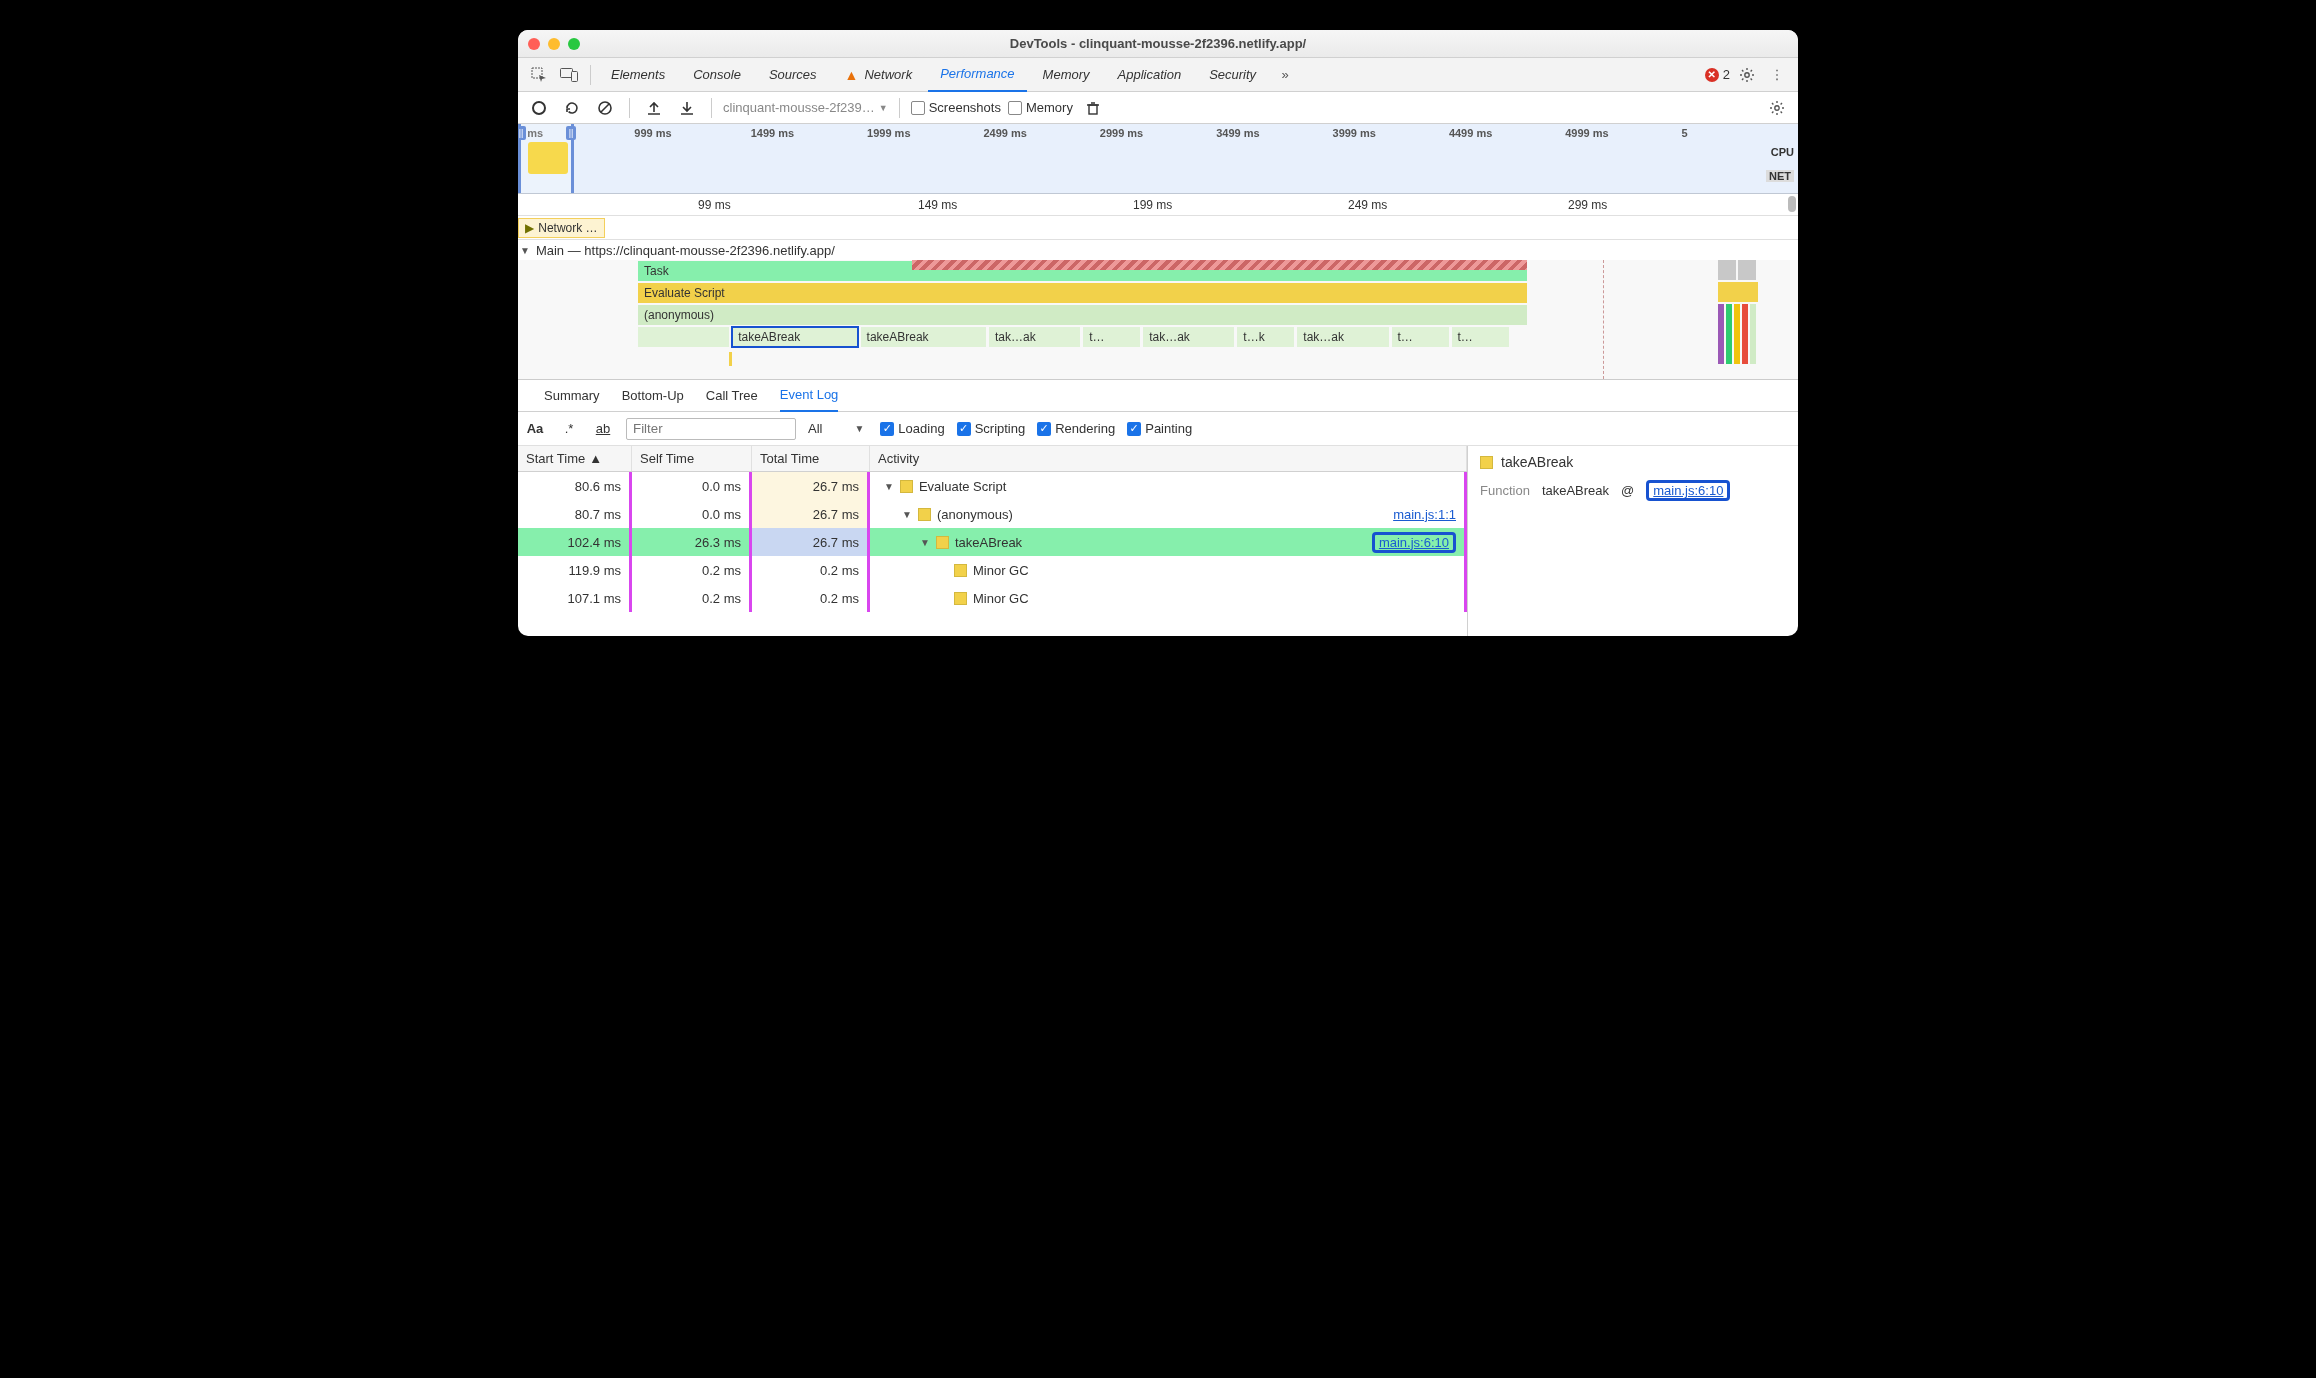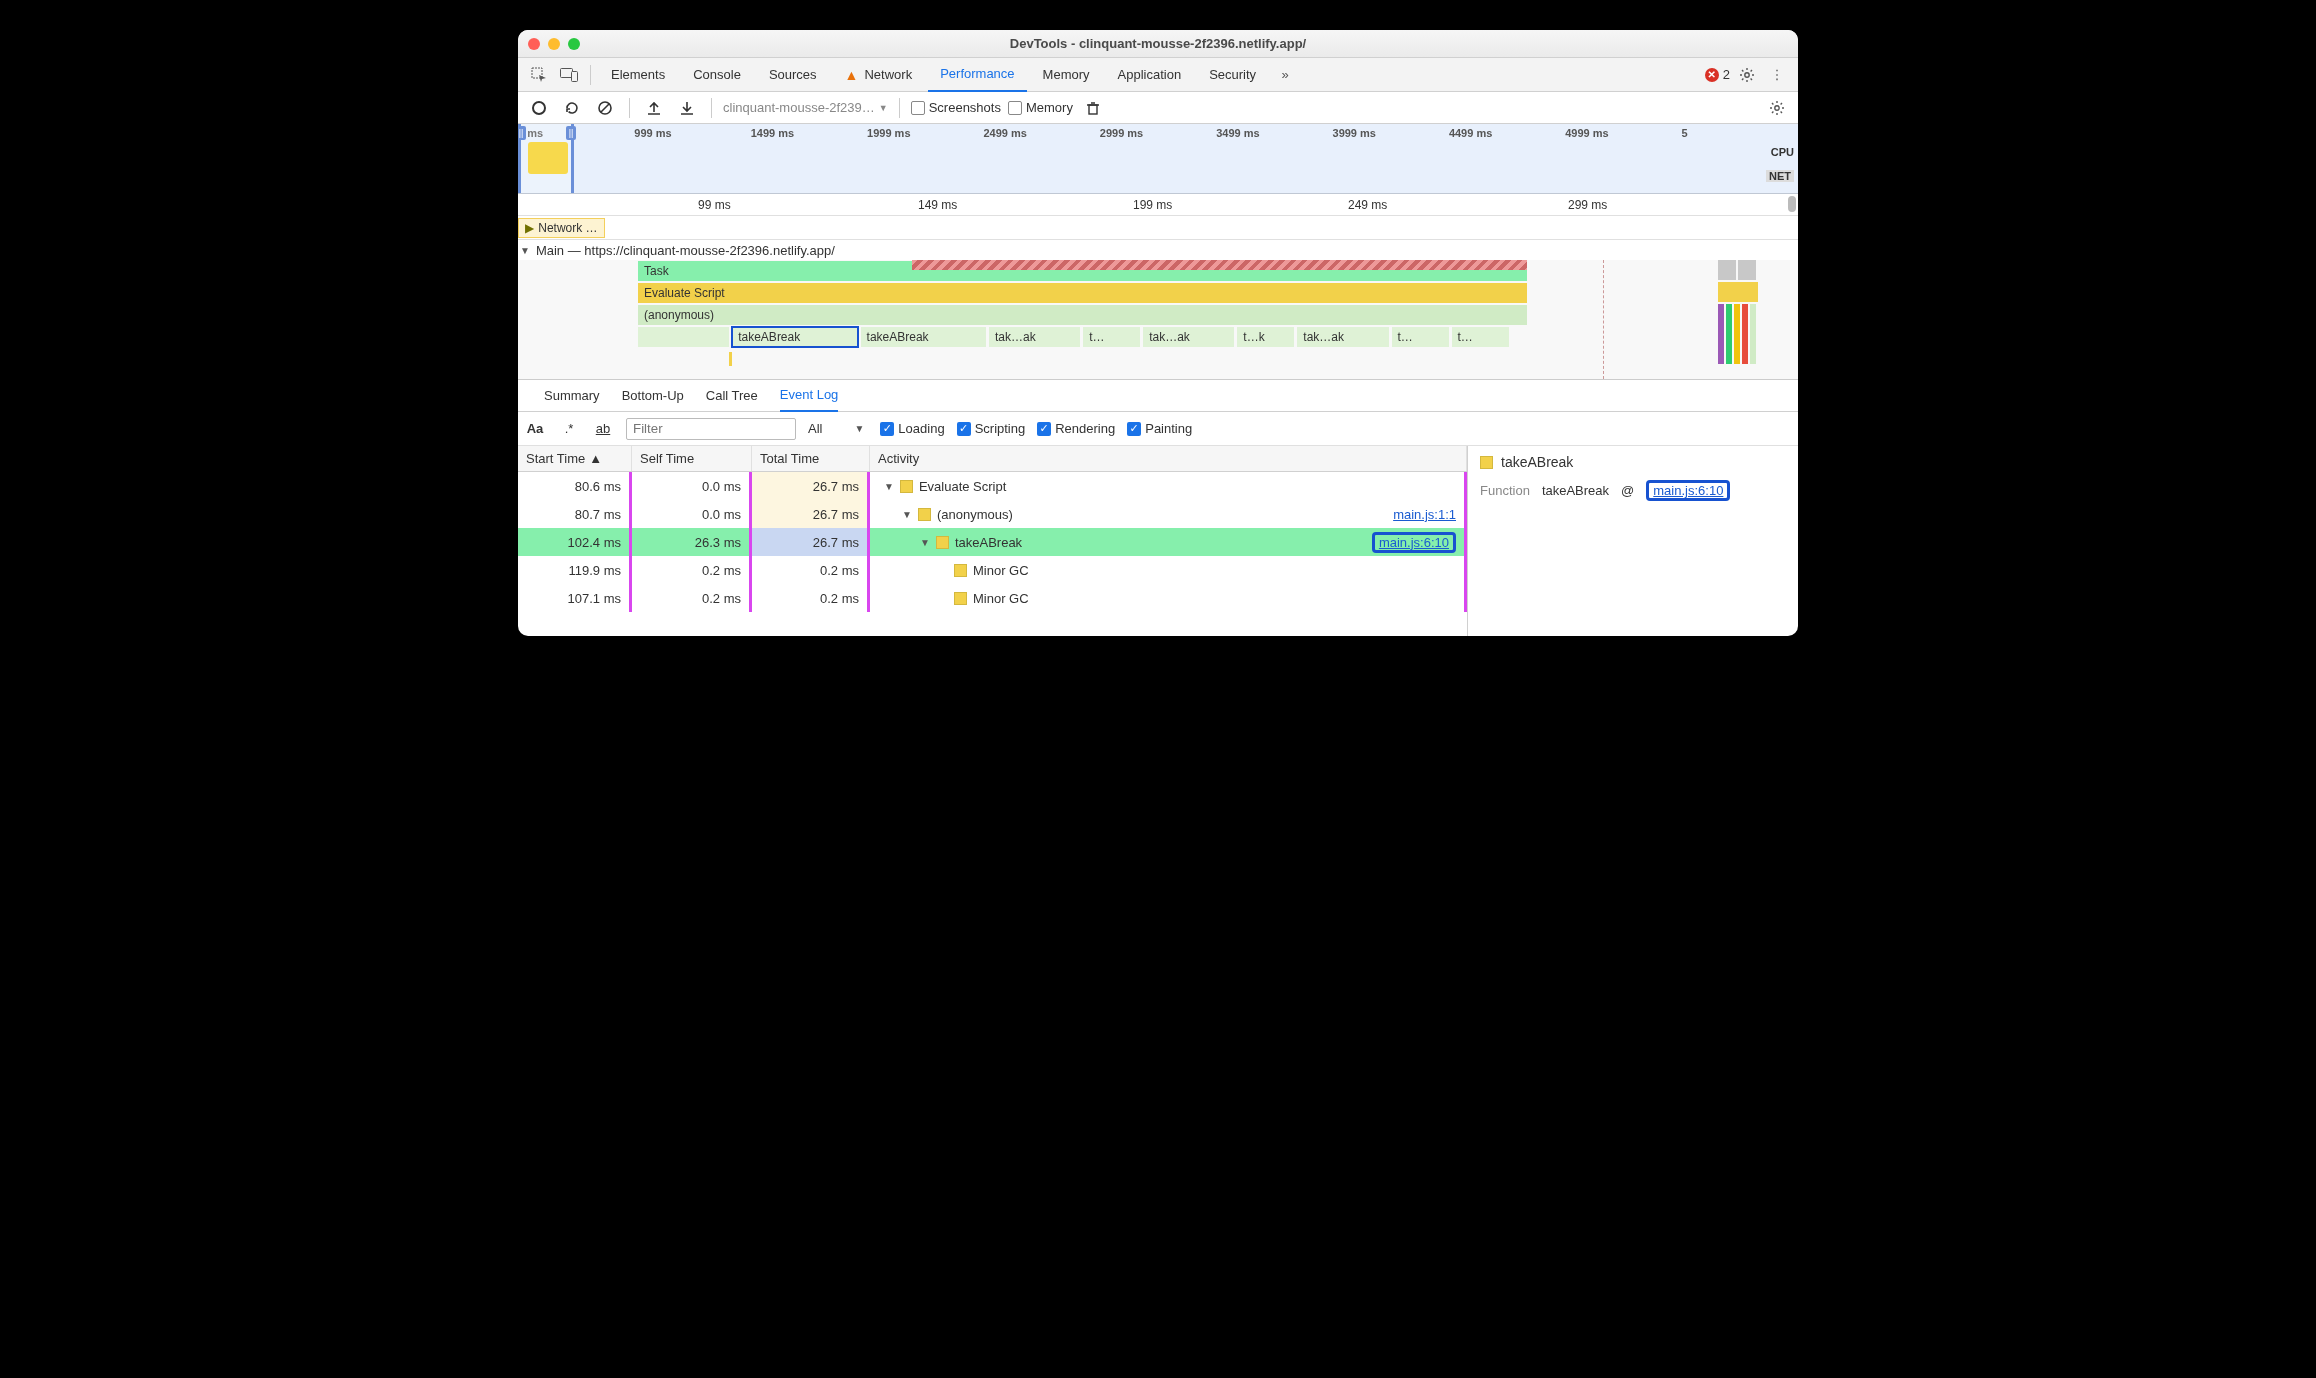--- a/index.html
+++ b/index.html
@@ -34,21 +34,21 @@
   .dot { width:12px; height:12px; border-radius:50%; }
   .dot.red{background:#ff5f57;} .dot.yellow{background:#febc2e;} .dot.green{background:#28c840;}
   .titlebar-title { flex:1; text-align:center; font-size:13px; color:#4a4a4a; font-weight:600; }
   
   .tabs {
     display:flex; align-items:center; height:34px; border-bottom:1px solid #d0d0d0;
     padding:0 8px; gap:4px; background:#f3f3f3;
   }
   .iconbtn { width:26px; height:26px; display:flex; align-items:center; justify-content:center; color:#555; cursor:pointer; }
   .divider { width:1px; height:20px; background:#ccc; margin:0 4px; }
-  .tab { padding:0 12px; height:34px; display:flex; align-items:center; color:#333; cursor:pointer; gap:6px; }
+  .tab { padding:0 12px; height:34px; display:flex; align-items:center; color:#333; cursor:pointer; gap:6px;font-style:italic; }
   .tab.active { color:#1a73e8; border-bottom:2px solid #1a73e8; }
   .tabs-spacer { flex:1; }
   .errbadge { display:flex; align-items:center; gap:4px; color:#333; }
   .errcircle { width:14px; height:14px; border-radius:50%; background:#d93025; color:#fff; font-size:10px; display:flex; align-items:center; justify-content:center; font-weight:bold;}
   .warn-triangle { color:#e8710a; font-size:14px; }
   
   .toolbar {
     display:flex; align-items:center; height:32px; padding:0 8px; gap:7px;
     border-bottom:1px solid #d0d0d0; background:#fff;
   }

